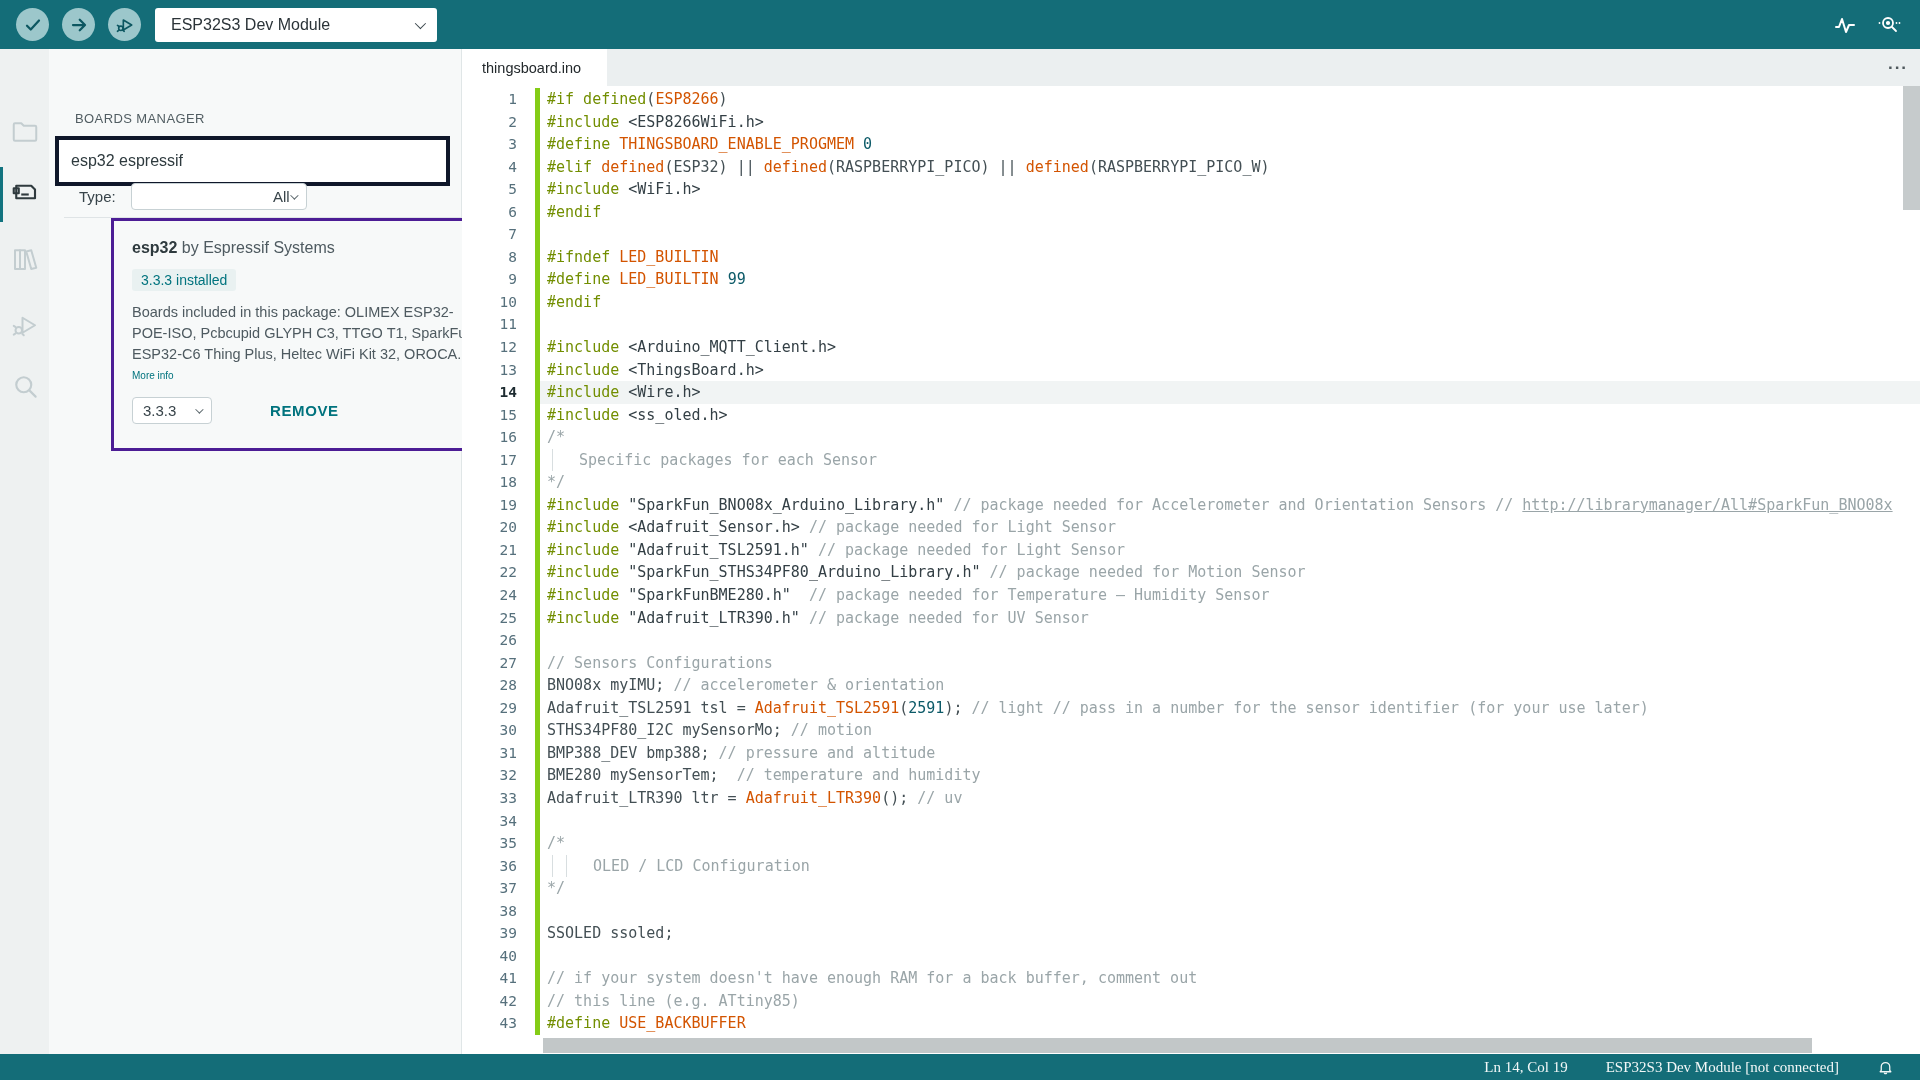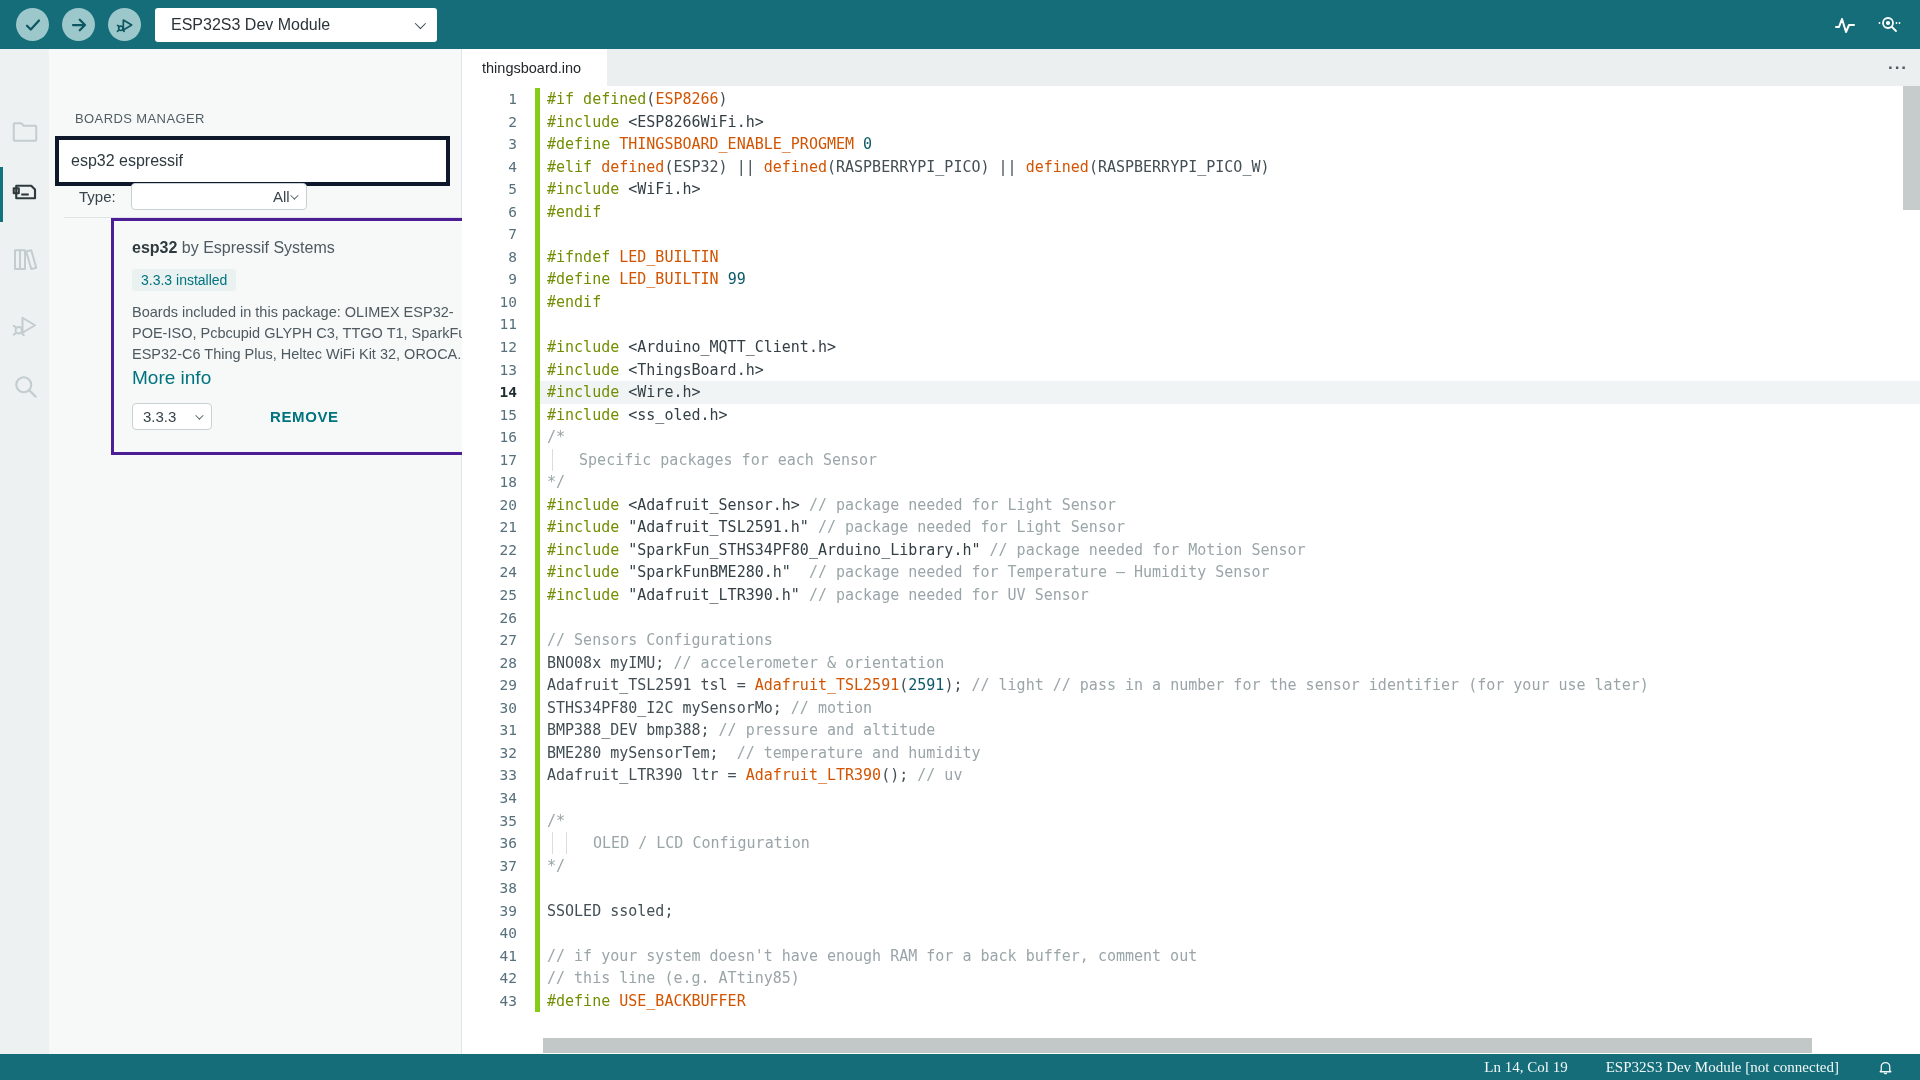--- a/index.html
+++ b/index.html
@@ -32,21 +32,21 @@
   .mini-select { height:27px; background:#fff; border:1px solid #c7d1d4; border-radius:4px; display:flex; align-items:center; padding:0 10px; cursor:pointer; }
   .type-select { width:176px; margin-left:15px;text-align:right; }
   .mini-select .ms-label { flex:1; font-size:15px; color:#38444a; }
   .mini-select .chev { width:6px; height:6px; border-color:#6b7ategray; border-right:1.6px solid #5b676c; border-bottom:1.6px solid #5b676c; }
 
   .card { position:absolute; left:62px; top:169px; width:397px; min-height:233px; background:#f7f9f9; border:3px solid #4c1d95; padding:18px 18px 22px 18px; }
   .card-title { font-size:16px; color:#4e5a60; }
   .card-title b { color:#2e3a3e; font-weight:bold; }
   .chip { display:inline-block; margin-top:12px; background:#e9f1f1; color:#00737e; font-size:14px; padding:3px 9px; border-radius:3px; }
   .card-desc { margin-top:11px; width:346px; font-size:14.5px; line-height:21px; color:#4e5a60; }
-  .more-info { display:inline-block; margin-top:2px; font-size:19px; color:#00737e; cursor:pointer; }
+  .more-info { display:inline-block; margin-top:2px; font-size:10px; color:#00737e; cursor:pointer; }
   .card-actions { margin-top:14px; display:flex; align-items:center; }
   .ver-select { width:80px;gap:8px; }
   .remove-btn { margin-left:58px; background:none; border:none; font-family:"Liberation Sans",sans-serif; font-size:15px; font-weight:bold; letter-spacing:.6px; color:#00737e; cursor:pointer; }
 
   
   .editor { position:absolute; left:462px; top:49px; width:1458px; height:1005px; background:#fff; }
   .tabbar { position:absolute; left:0; top:0; width:1458px; height:37px; background:#ebeff0; display:flex; }
   .tab { width:145px; height:37px; background:#fff; display:flex; align-items:center; padding-left:20px; font-size:14.5px; color:#23292c; cursor:pointer; }
   .tab-more { position:absolute; right:12px; top:0; height:37px; display:flex; align-items:center; font-size:17px; font-weight:bold; color:#4e585c; letter-spacing:1px; cursor:pointer; }
 
@@ -264,20 +264,24 @@
         </div>
         <div class="row">
           <div class="gutter">17</div>
           <div class="code-text"><span class="gd"></span><span class="com">  Specific packages for each Sensor</span></div>
         </div>
         <div class="row">
           <div class="gutter">18</div>
           <div class="code-text"><span class="com">*/</span></div>
         </div>
         <div class="row">
+          <div class="gutter">19</div>
+          <div class="code-text"><span class="pp">#include </span><span class="str">"SparkFun_BNO08x_Arduino_Library.h"</span><span class="com"> // package needed for Accelerometer and Orientation Sensors // </span><span class="lnk">http://librarymanager/All#SparkFun_BNO08x</span></div>
+        </div>
+        <div class="row">
           <div class="gutter">20</div>
           <div class="code-text"><span class="pp">#include </span><span class="inc">&lt;Adafruit_Sensor.h&gt;</span><span class="com"> // package needed for Light Sensor</span></div>
         </div>
         <div class="row">
           <div class="gutter">21</div>
           <div class="code-text"><span class="pp">#include </span><span class="str">"Adafruit_TSL2591.h"</span><span class="com"> // package needed for Light Sensor</span></div>
         </div>
         <div class="row">
           <div class="gutter">22</div>
           <div class="code-text"><span class="pp">#include </span><span class="str">"SparkFun_STHS34PF80_Arduino_Library.h"</span><span class="com"> // package needed for Motion Sensor</span></div>

